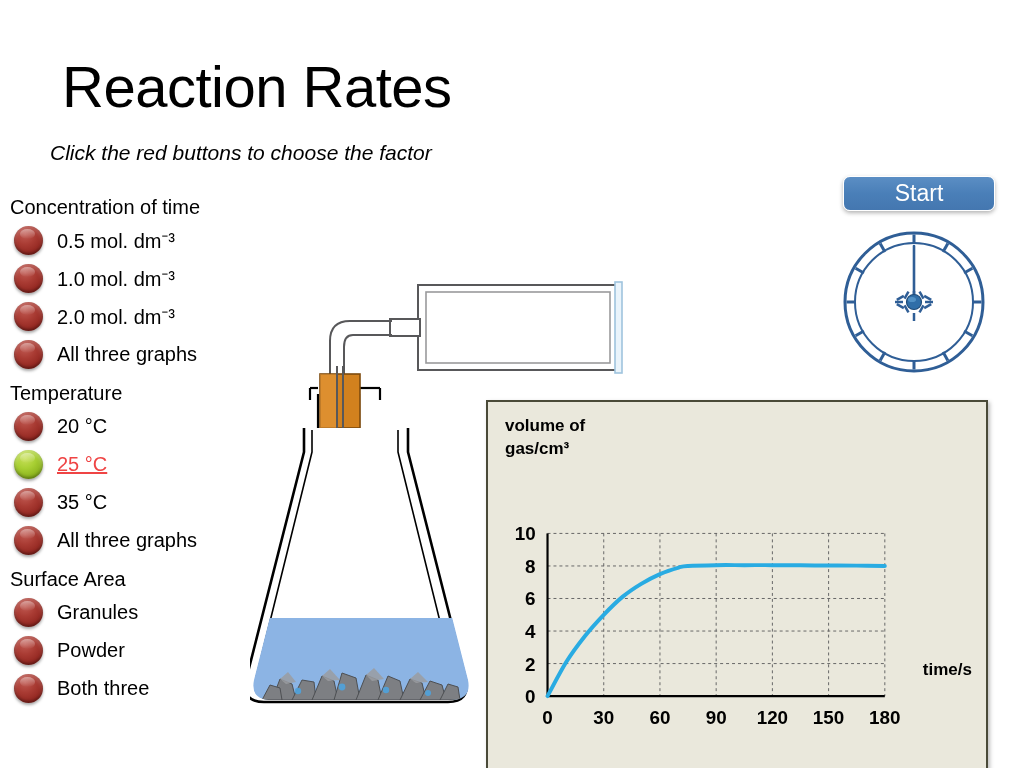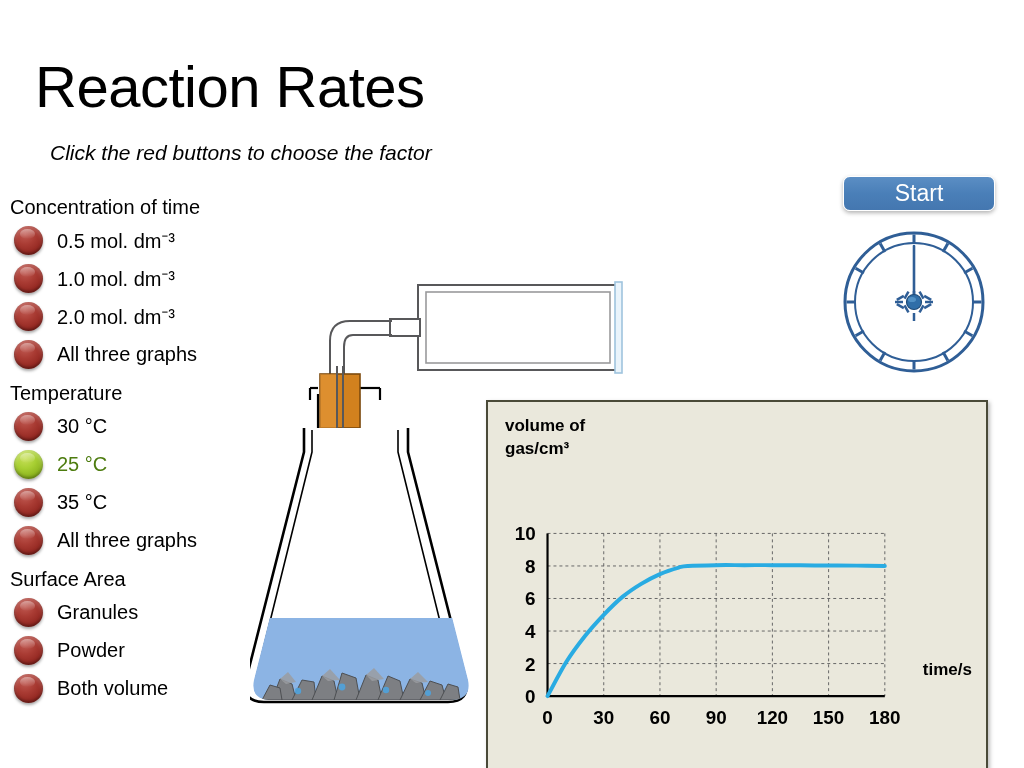--- a/index.html
+++ b/index.html
@@ -12,21 +12,21 @@
     height: 768px;
     position: relative;
     overflow: hidden;
     font-family: "Liberation Sans", sans-serif;
     color: #000000;
   }
 
   
   #page-title {
     position: absolute;
-    left: 35px;
+    left: 62px;
     top: 58px;
     font-size: 58px;
     font-weight: 400;
     line-height: 1;
     letter-spacing: -0.5px;
     white-space: nowrap;
   }
   #subtitle {
     position: absolute;
     left: 50px;
@@ -81,21 +81,21 @@
       radial-gradient(circle at 38% 28%, #c8e05a 0%, #a8cf33 38%, #85ad19 78%, #62840f 100%);
     box-shadow: 0 2px 3px rgba(0,0,0,0.35),
                 inset 0 -2px 3px rgba(0,0,0,0.3),
                 inset 0 3px 4px rgba(255,255,255,0.3);
   }
   .option-label {
     font-size: 20px;
     margin-left: 14px;
     white-space: nowrap;
   }
-  .option-label.highlight { color: #4d7c0f; }
+  .option-label.highlight { color: #ef4444; text-decoration: underline; }
 
   
   #start-button {
     position: absolute;
     left: 843px;
     top: 176px;
     width: 152px;
     height: 35px;
     border-radius: 7px;
     border: 1px solid #ffffff;
@@ -194,21 +194,21 @@
     <div class="option-row">
       <span class="led"></span>
       <span class="option-label">All three graphs</span>
     </div>
   </div>
 
   <div class="option-group">
     <div class="group-heading">Temperature</div>
     <div class="option-row">
       <span class="led"></span>
-      <span class="option-label">30  °C</span>
+      <span class="option-label">20  °C</span>
     </div>
     <div class="option-row">
       <span class="led selected"></span>
       <span class="option-label highlight">25  °C</span>
     </div>
     <div class="option-row">
       <span class="led"></span>
       <span class="option-label">35  °C</span>
     </div>
     <div class="option-row">
@@ -222,21 +222,21 @@
     <div class="option-row">
       <span class="led"></span>
       <span class="option-label">Granules</span>
     </div>
     <div class="option-row">
       <span class="led"></span>
       <span class="option-label">Powder</span>
     </div>
     <div class="option-row">
       <span class="led"></span>
-      <span class="option-label">Both volume</span>
+      <span class="option-label">Both three</span>
     </div>
   </div>
 
 </div>
 
 <div id="start-button">Start</div>
 
 <svg id="stopwatch" viewBox="0 0 144 144">
   <circle cx="72" cy="72" r="69" fill="#ffffff" stroke="#2f5e96" stroke-width="3"></circle>
   <circle cx="72" cy="72" r="59" fill="#ffffff" stroke="#2f5e96" stroke-width="2"></circle>

